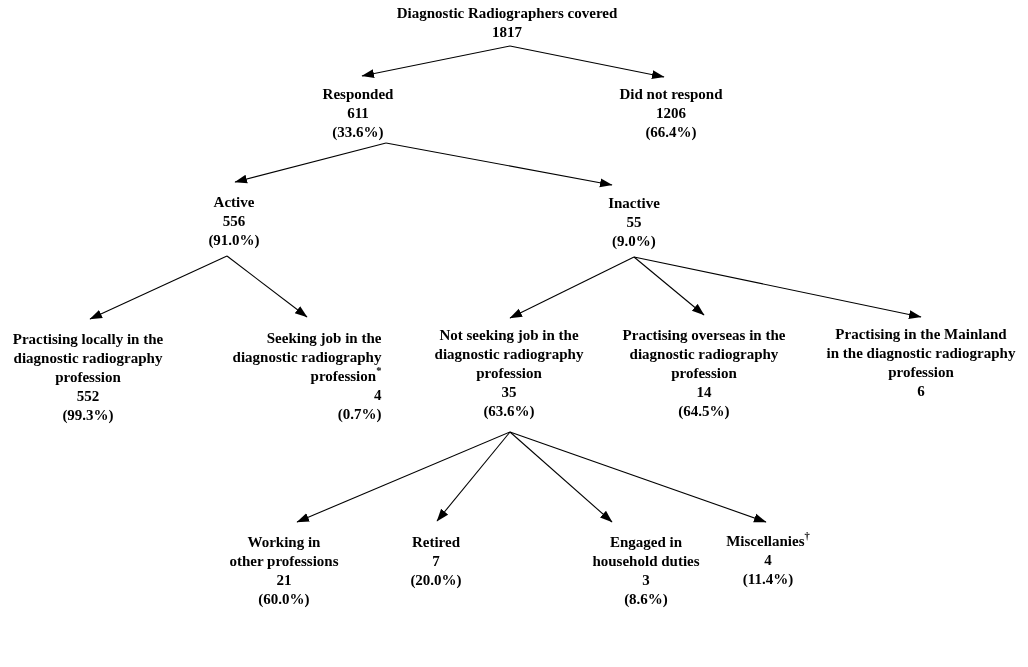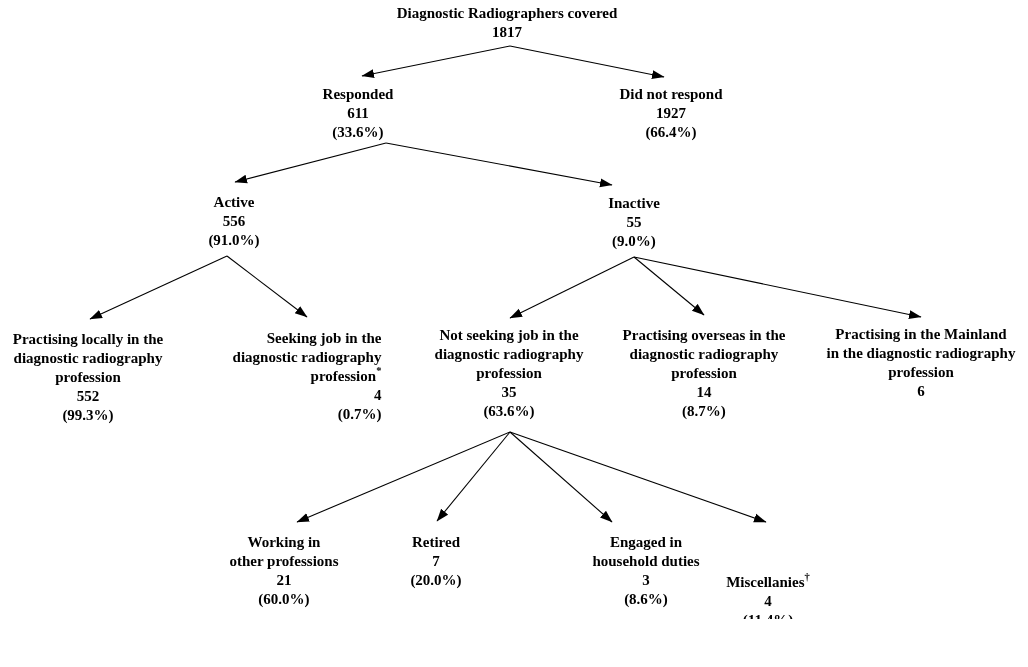--- a/index.html
+++ b/index.html
@@ -67,21 +67,21 @@
   </div>
 
   <div class="node" style="left:358px; top:85px;">
     <div class="ln">Responded</div>
     <div class="ln">611</div>
     <div class="ln">(33.6%)</div>
   </div>
 
   <div class="node" style="left:671px; top:85px;">
     <div class="ln">Did not respond</div>
-    <div class="ln">1927</div>
+    <div class="ln">1206</div>
     <div class="ln">(66.4%)</div>
   </div>
 
   <div class="node" style="left:234px; top:193px;">
     <div class="ln">Active</div>
     <div class="ln">556</div>
     <div class="ln">(91.0%)</div>
   </div>
 
   <div class="node" style="left:634px; top:194px;">
@@ -112,21 +112,21 @@
     <div class="ln">profession</div>
     <div class="ln">35</div>
     <div class="ln">(63.6%)</div>
   </div>
 
   <div class="node" style="left:704px; top:326px;">
     <div class="ln">Practising overseas in the</div>
     <div class="ln">diagnostic radiography</div>
     <div class="ln">profession</div>
     <div class="ln">14</div>
-    <div class="ln">(8.7%)</div>
+    <div class="ln">(64.5%)</div>
   </div>
 
   <div class="node" style="left:921px; top:325px;">
     <div class="ln">Practising in the Mainland</div>
     <div class="ln">in the diagnostic radiography</div>
     <div class="ln">profession</div>
     <div class="ln">6</div>
   </div>
 
   <div class="node" style="left:284px; top:533px;">
@@ -142,19 +142,19 @@
     <div class="ln">(20.0%)</div>
   </div>
 
   <div class="node" style="left:610px; top:533px;margin-left:36px;">
     <div class="ln">Engaged in</div>
     <div class="ln">household duties</div>
     <div class="ln">3</div>
     <div class="ln">(8.6%)</div>
   </div>
 
-  <div class="node" style="left:768px; top:532px;margin-top:41px;">
+  <div class="node" style="left:768px; top:532px;">
     <div class="ln"><span>Miscellanies</span><sup class="fn">†</sup></div>
     <div class="ln">4</div>
     <div class="ln">(11.4%)</div>
   </div>
 
 </div>
 
 </body></html>

